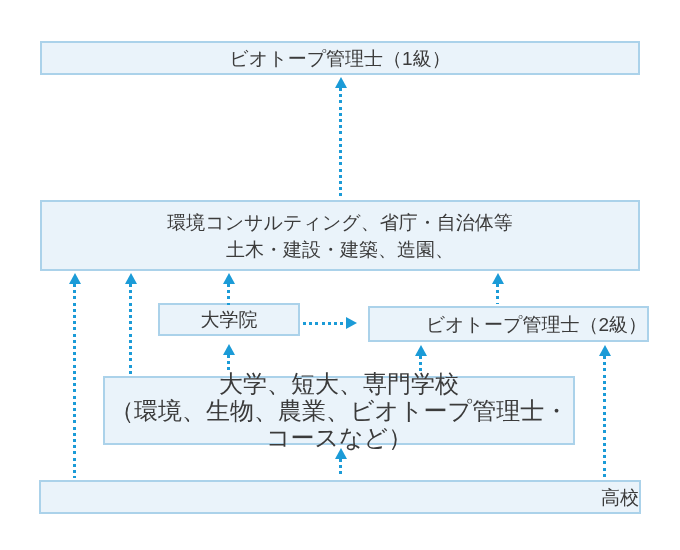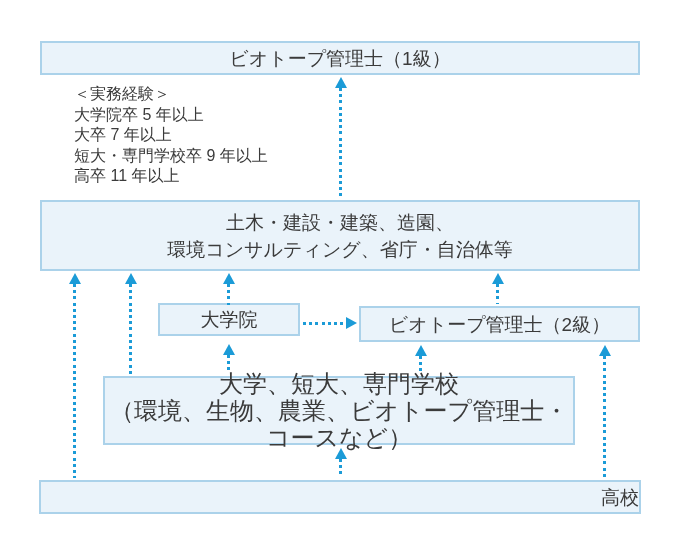--- a/index.html
+++ b/index.html
@@ -34,38 +34,31 @@
 </style>
 </head>
 <body>
 
 <div id="canvas">
 
   <div class="box" style="left:40px;top:41px;width:600px;height:34px;">
     <span>ビオトープ管理士（1級）</span>
   </div>
 
-  <div class="note" style="left:74px;top:84px;">
-    <div>＜実務経験＞</div>
-    <div>大学院卒 5 年以上</div>
-    <div>大卒 7 年以上</div>
-    <div>短大・専門学校卒 9 年以上</div>
-    <div>高卒 11 年以上</div>
-  </div>
 
   <div class="box" style="left:40px;top:200px;width:600px;height:71px;">
+    <span>環境コンサルティング、省庁・自治体等</span>
     <span>土木・建設・建築、造園、</span>
-    <span>環境コンサルティング、省庁・自治体等</span>
   </div>
 
   <div class="box" style="left:158px;top:303px;width:142px;height:33px;">
     <span>大学院</span>
   </div>
 
-  <div class="box" style="left:359px;top:306px;width:281px;height:36px;">
+  <div class="box" style="left:368px;top:306px;width:281px;height:36px;align-items:flex-end;">
     <span>ビオトープ管理士（2級）</span>
   </div>
 
   <div class="box" style="left:103px;top:376px;width:472px;height:69px;font-size:24px;">
     <span>大学、短大、専門学校</span>
     <span>（環境、生物、農業、ビオトープ管理士・コースなど）</span>
   </div>
 
   <div class="box" style="left:39px;top:480px;width:602px;height:34px;align-items:flex-end;">
     <span>高校</span>

